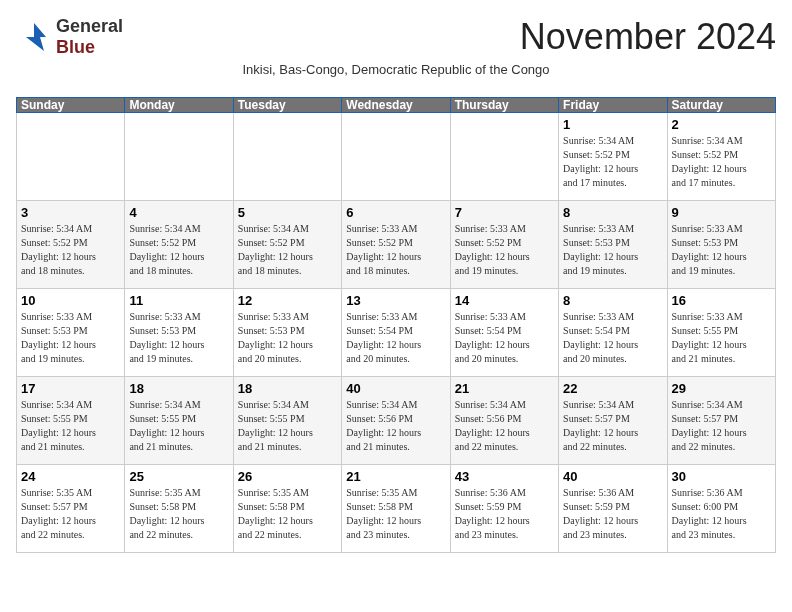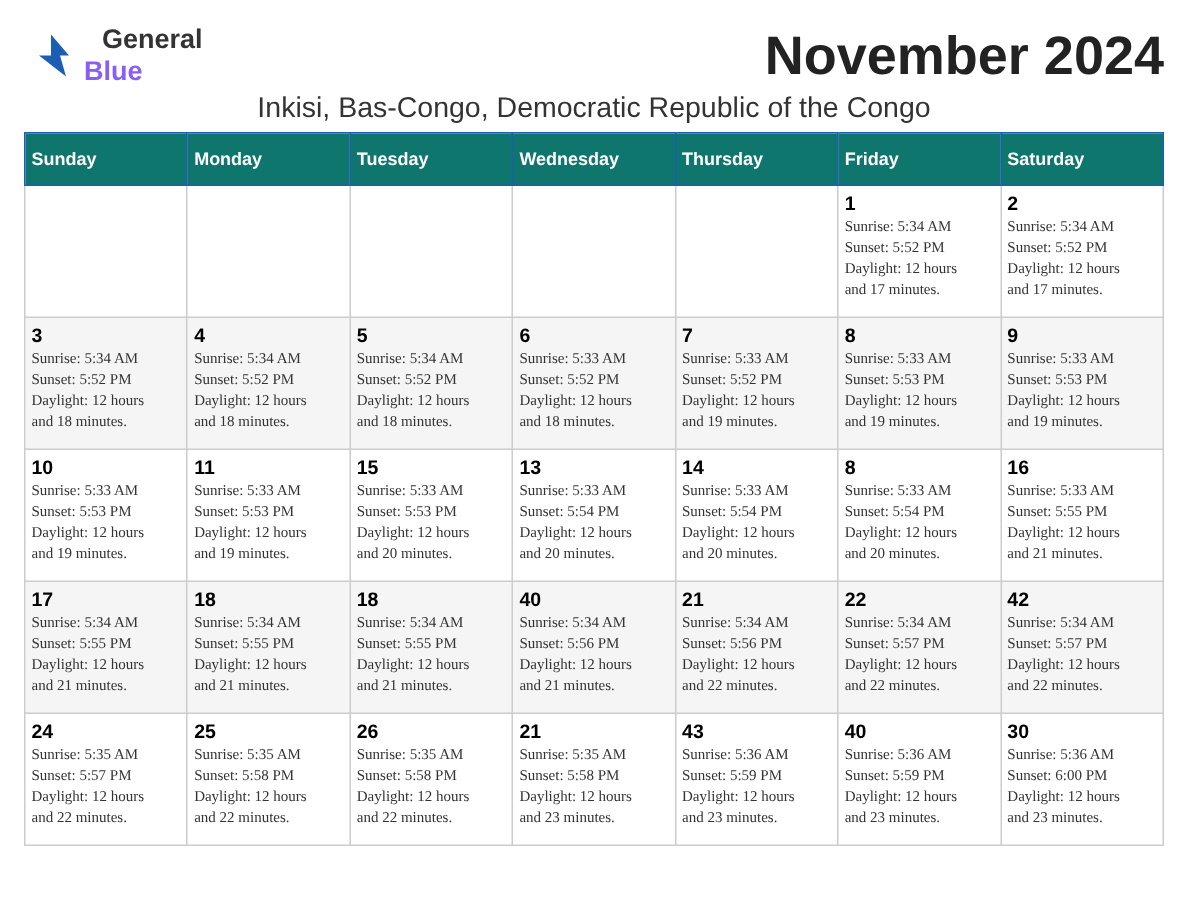--- a/index.html
+++ b/index.html
@@ -18,49 +18,48 @@
     }
     .logo {
       display: flex;
       align-items: center;
       gap: 4px;
     }
     .logo-text-general {
       font-size: 18px;
       font-weight: bold;
       color: #333;
-      margin-left: 12px;
     }
     .logo-text-blue {
       font-size: 18px;
       font-weight: bold;
-      color: #8b5cf6;
+      color: #7f1d1d;
       text-align: right;
     }
     .month-title {
       font-size: 36px;
-      font-weight: bold;
+      font-weight: normal;
       color: #222;
       text-align: left;
     }
     .subtitle {
       text-align: center;
-      font-size: 19px;
+      font-size: 13px;
       color: #333;
-      margin-bottom: 4px;
+      margin-bottom: 20px;
     }
     table {
       width: 100%;
       border-collapse: collapse;
       font-size: 11px;
     }
     thead tr th {
-      background-color: #0f766e;
+      background-color: #737373;
       color: #fff;
-      padding: 10px 4px;
+      padding: 0 4px;
       text-align: left;
       font-size: 12px;
       font-weight: bold;
       border: 1px solid #1a5fb4;
     }
     tbody tr td {
       border: 1px solid #ccc;
       vertical-align: top;
       padding: 4px;
       height: 88px;
@@ -197,21 +196,21 @@
 and 19 minutes.</div>
         </td>
         <td>
           <span class="day-number">11</span>
           <div class="day-info" style="white-space: pre-line;">Sunrise: 5:33 AM
 Sunset: 5:53 PM
 Daylight: 12 hours
 and 19 minutes.</div>
         </td>
         <td>
-          <span class="day-number">15</span>
+          <span class="day-number">12</span>
           <div class="day-info" style="white-space: pre-line;">Sunrise: 5:33 AM
 Sunset: 5:53 PM
 Daylight: 12 hours
 and 20 minutes.</div>
         </td>
         <td>
           <span class="day-number">13</span>
           <div class="day-info" style="white-space: pre-line;">Sunrise: 5:33 AM
 Sunset: 5:54 PM
 Daylight: 12 hours
@@ -276,21 +275,21 @@
 and 22 minutes.</div>
         </td>
         <td>
           <span class="day-number">22</span>
           <div class="day-info" style="white-space: pre-line;">Sunrise: 5:34 AM
 Sunset: 5:57 PM
 Daylight: 12 hours
 and 22 minutes.</div>
         </td>
         <td>
-          <span class="day-number">42</span>
+          <span class="day-number">29</span>
           <div class="day-info" style="white-space: pre-line;">Sunrise: 5:34 AM
 Sunset: 5:57 PM
 Daylight: 12 hours
 and 22 minutes.</div>
         </td>
       </tr>
       <tr>
         <td>
           <span class="day-number">24</span>
           <div class="day-info" style="white-space: pre-line;">Sunrise: 5:35 AM

